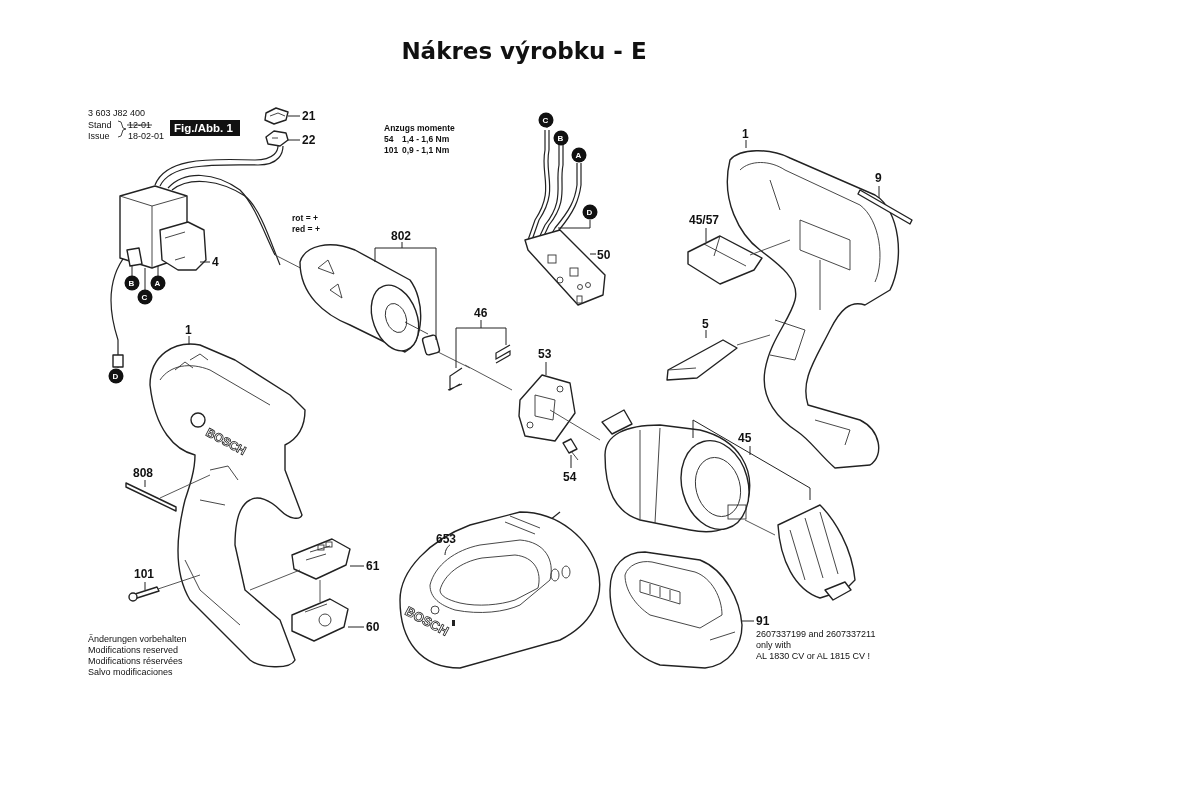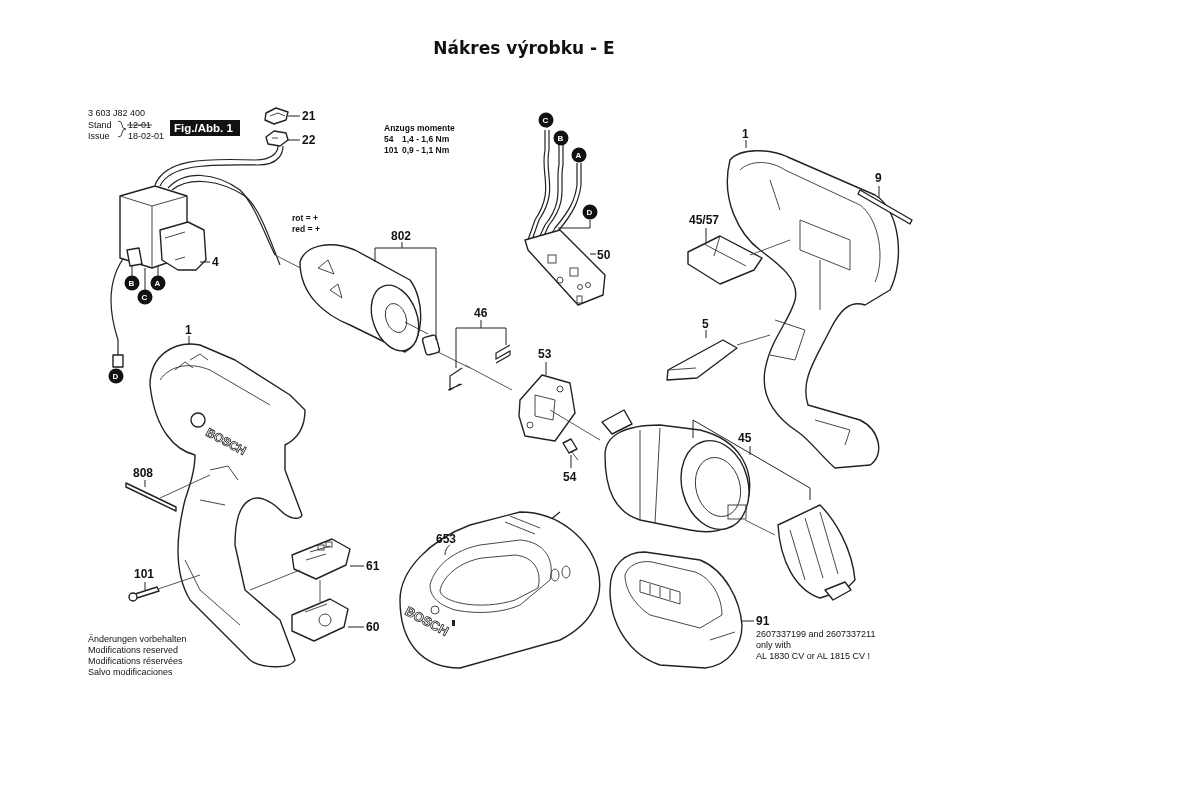--- a/index.html
+++ b/index.html
@@ -1,19 +1,19 @@
 <!DOCTYPE html>
 <html><head>
   <meta charset="utf-8">
   <style>
     html, body { margin: 0; padding: 0; background: #ffffff; }
     body { width: 1200px; height: 800px; overflow: hidden; position: relative; font-family: "DejaVu Sans", sans-serif; }
     #page-title {
       position: absolute; top: 38px; left: 0; width: 1048px; text-align: center;
-      font-family: "DejaVu Sans", sans-serif; font-weight: bold; font-size: 17px; color: #111;
+      font-family: "DejaVu Sans", sans-serif; font-weight: bold; font-size: 23px; color: #111;
     }
     svg#diagram { position: absolute; top: 0; left: 0; }
     .part { fill: #fff; stroke: #222; stroke-width: 1.4; stroke-linejoin: round; }
     .detail { fill: none; stroke: #333; stroke-width: 0.9; }
     .leader { fill: none; stroke: #222; stroke-width: 1; }
     .axis { fill: none; stroke: #444; stroke-width: 0.9; }
     .wire { fill: none; stroke: #222; stroke-width: 1.2; }
     .num { font-family: "Liberation Sans", sans-serif; font-weight: bold; font-size: 12px; fill: #111; }
     .small { font-family: "Liberation Sans", sans-serif; font-size: 9px; fill: #111; }
     .smallb { font-family: "Liberation Sans", sans-serif; font-size: 8.5px; font-weight: bold; fill: #111; }

